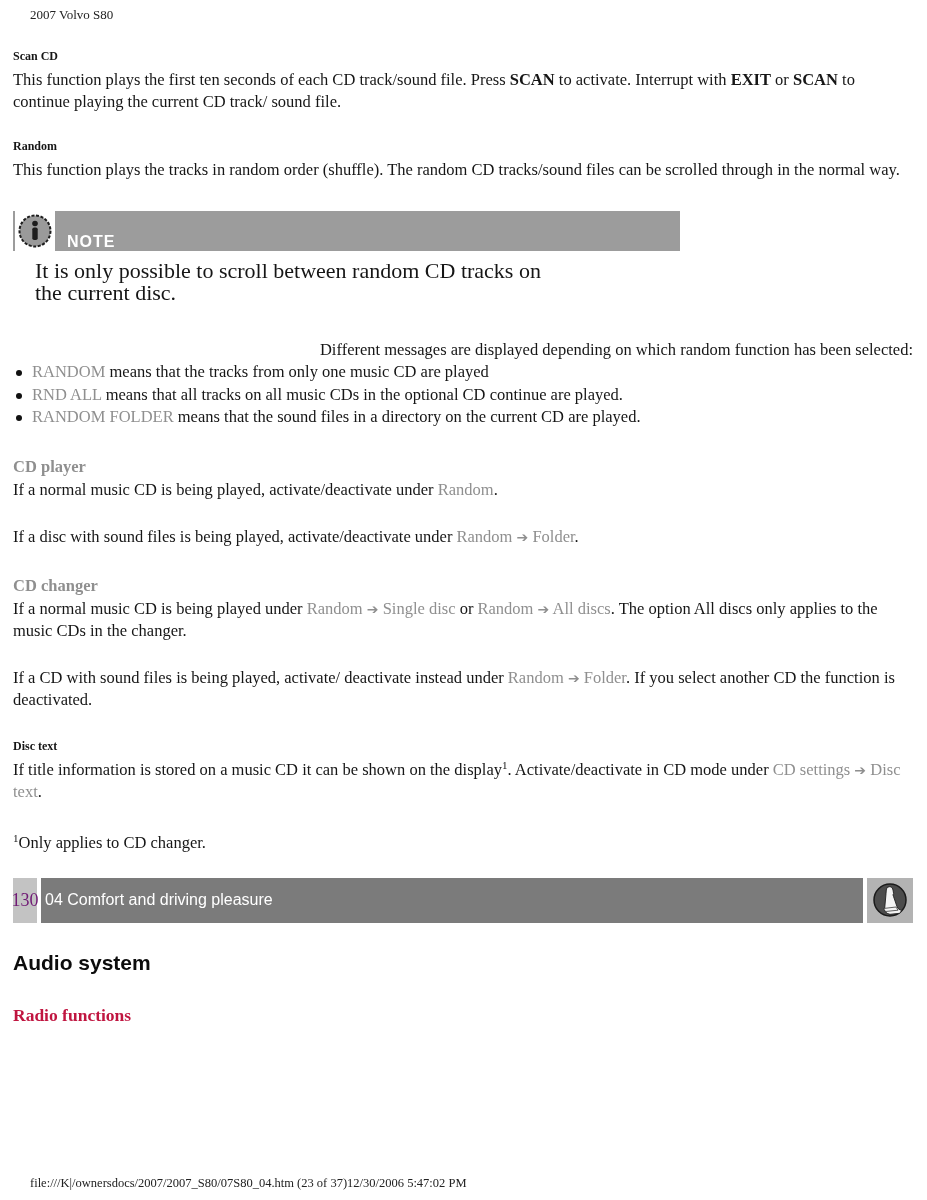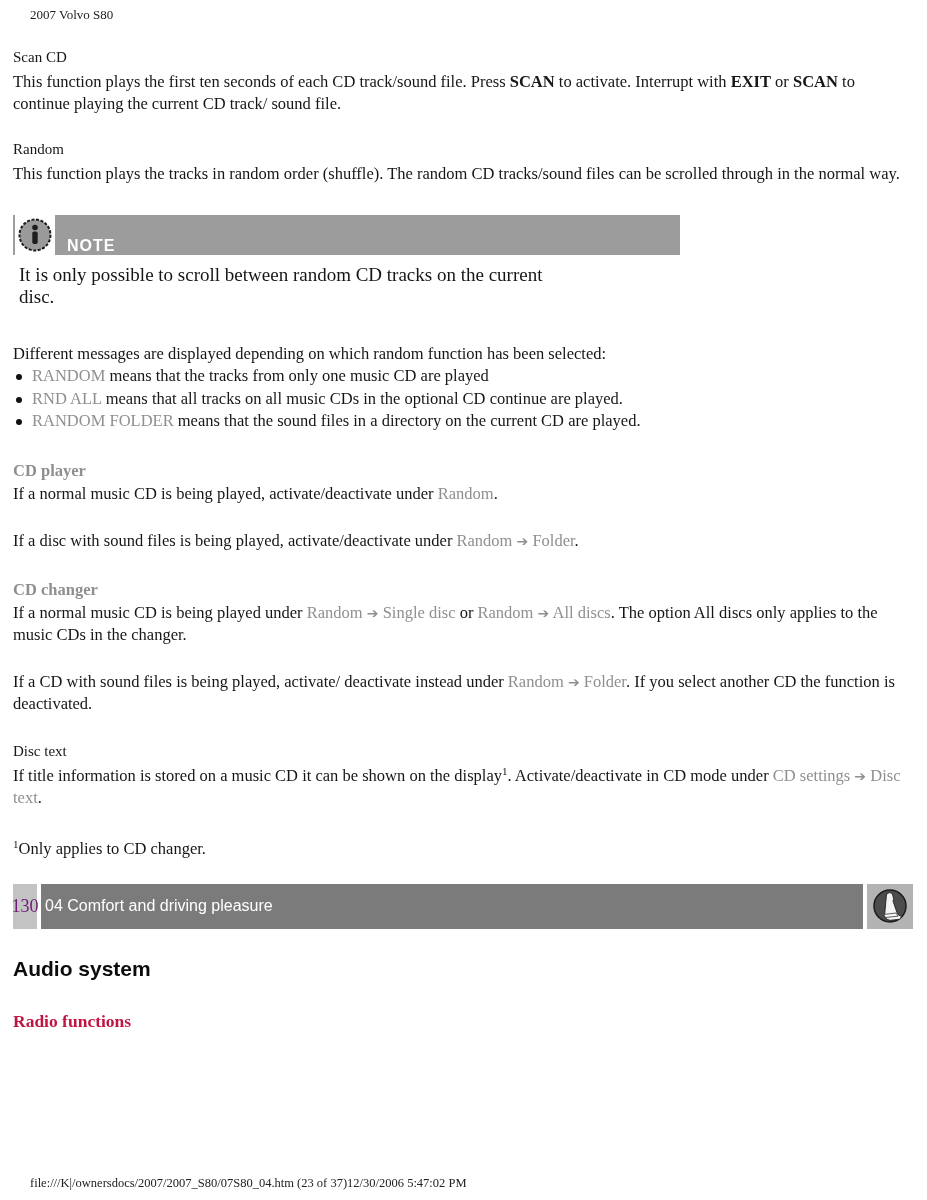--- a/index.html
+++ b/index.html
@@ -8,21 +8,21 @@
     width:927px; height:1200px;
     font-family:"Liberation Serif", serif;
     color:#161616;
     position:relative;
     overflow:hidden;
   }
   .page { width:927px; height:1200px; position:relative; padding:7px 14px 0 13px; }
 
   .doc-header { font-size:13px; margin-left:17px; color:#222; }
 
-  h3.sec { font-size:15px; font-weight:normal; margin-top:26px; margin-bottom:5px; }
+  h3.sec { font-size:12px; font-weight:bold; margin-top:26px; margin-bottom:5px; }
   h4.sub { font-size:16.5px; font-weight:bold; color:var(--gray-text,#8f8f8f); margin-top:28px; margin-bottom:2px; }
   p.body { font-size:16.5px; line-height:22px; }
   p.spaced { margin-top:25px; }
 
   .seg-b { font-weight:bold; }
   .seg-g { color:var(--gray-text,#8f8f8f); }
   .seg-sup { vertical-align:super; font-size:11px; line-height:0; }
   .seg-arrow { color:var(--gray-text,#8f8f8f); font-family:"DejaVu Sans", sans-serif; font-size:14px; }
 
   .note-box { margin-top:30px; }
@@ -33,21 +33,21 @@
   }
   .note-icon-box {
     width:40px; height:40px; background:#ffffff;
     display:flex; align-items:center; justify-content:center;
     flex:0 0 40px; margin-left:2px;
   }
   .note-label {
     color:#ffffff; font-family:"Liberation Sans", sans-serif;
     font-weight:bold; font-size:16px; letter-spacing:1px; margin-left:12px;
   }
-  .note-text { font-size:19px; line-height:22px; max-width:535px; margin-top:9px; padding-left:6px; }
+  .note-text { font-size:22px; line-height:22px; max-width:535px; margin-top:9px; padding-left:6px;margin-left:16px; }
 
   ul.rnd-list { list-style:none; margin-top:0; }
   ul.rnd-list li { font-size:16.5px; line-height:22.5px; padding-left:19px; position:relative; }
   ul.rnd-list li::before {
     content:""; position:absolute; left:3px; top:9px;
     width:6px; height:6px; border-radius:50%; background:#111;
   }
 
   .chapter-bar { margin-top:24px; height:45px; display:flex; align-items:stretch; }
   .page-number {
@@ -90,21 +90,21 @@
           <circle cx="19" cy="19" r="15.5" fill="#9a9a9a" stroke="#1d1d1d" stroke-width="2" stroke-dasharray="3 1.6"></circle>
           <circle cx="19" cy="11.5" r="2.8" fill="#1d1d1d"></circle>
           <rect x="16.3" y="15.5" width="5.4" height="12.5" rx="1.8" fill="#1d1d1d"></rect>
         </svg>
       </div>
       <span class="note-label">NOTE</span>
     </div>
     <p class="note-text">It is only possible to scroll between random CD tracks on the current disc.</p>
   </div>
 
-  <p class="body" style="margin-top:35px;">Different messages are displayed depending on which random function has been selected:</p>
+  <p class="body" style="margin-top:35px;text-align:right;">Different messages are displayed depending on which random function has been selected:</p>
   <ul class="rnd-list">
     <li><span class="seg-g">RANDOM</span><span> means that the tracks from only one music CD are played</span></li>
     <li><span class="seg-g">RND ALL</span><span> means that all tracks on all music CDs in the optional CD continue are played.</span></li>
     <li><span class="seg-g">RANDOM FOLDER</span><span> means that the sound files in a directory on the current CD are played.</span></li>
   </ul>
 
   <h4 class="sub">CD player</h4>
   <p class="body"><span>If a normal music CD is being played, activate/deactivate under </span><span class="seg-g">Random</span><span>.</span></p>
   <p class="body spaced"><span>If a disc with sound files is being played, activate/deactivate under </span><span class="seg-g">Random </span><span class="seg-arrow">➔</span><span class="seg-g"> Folder</span><span>.</span></p>
 

